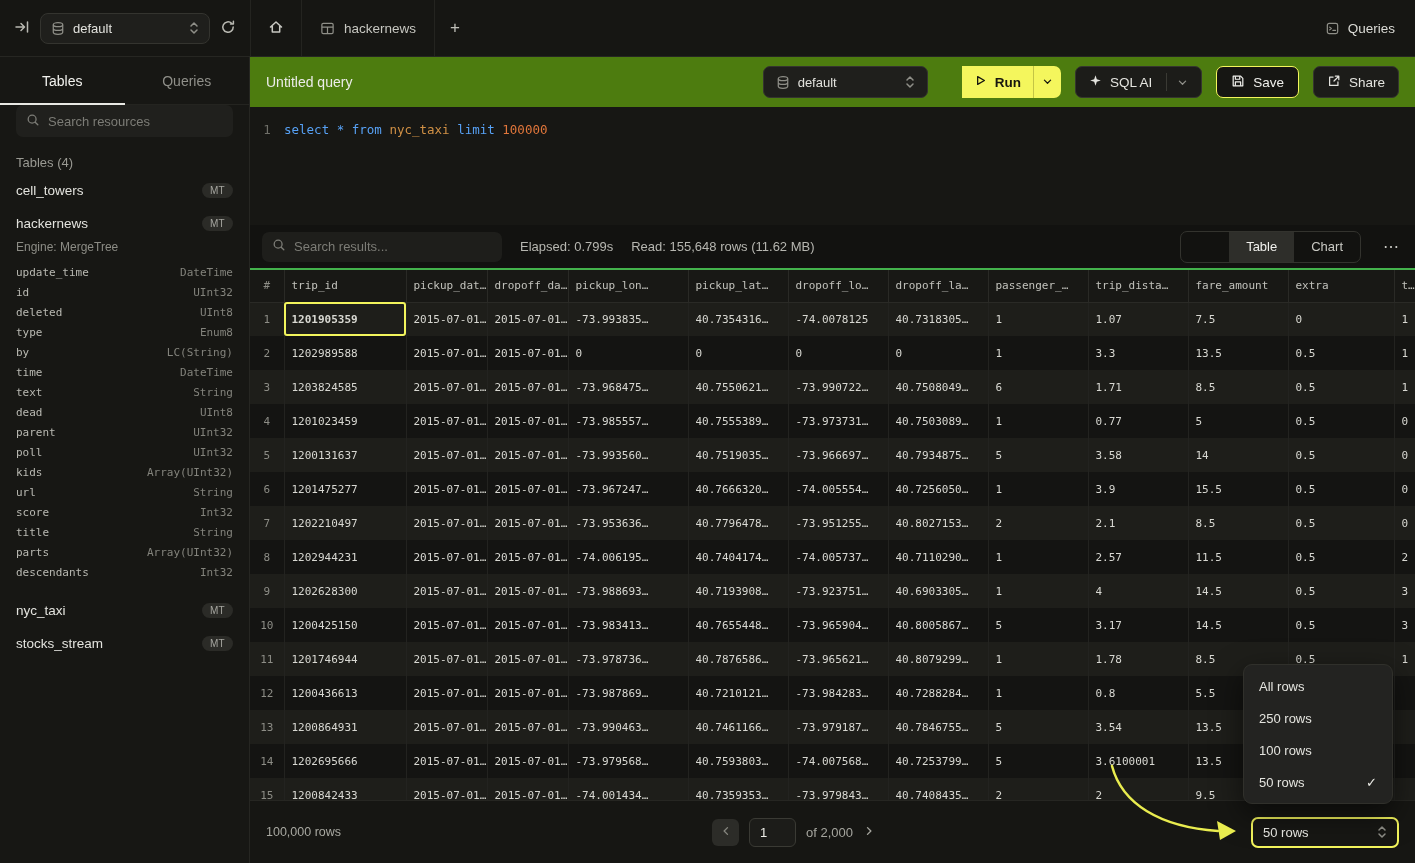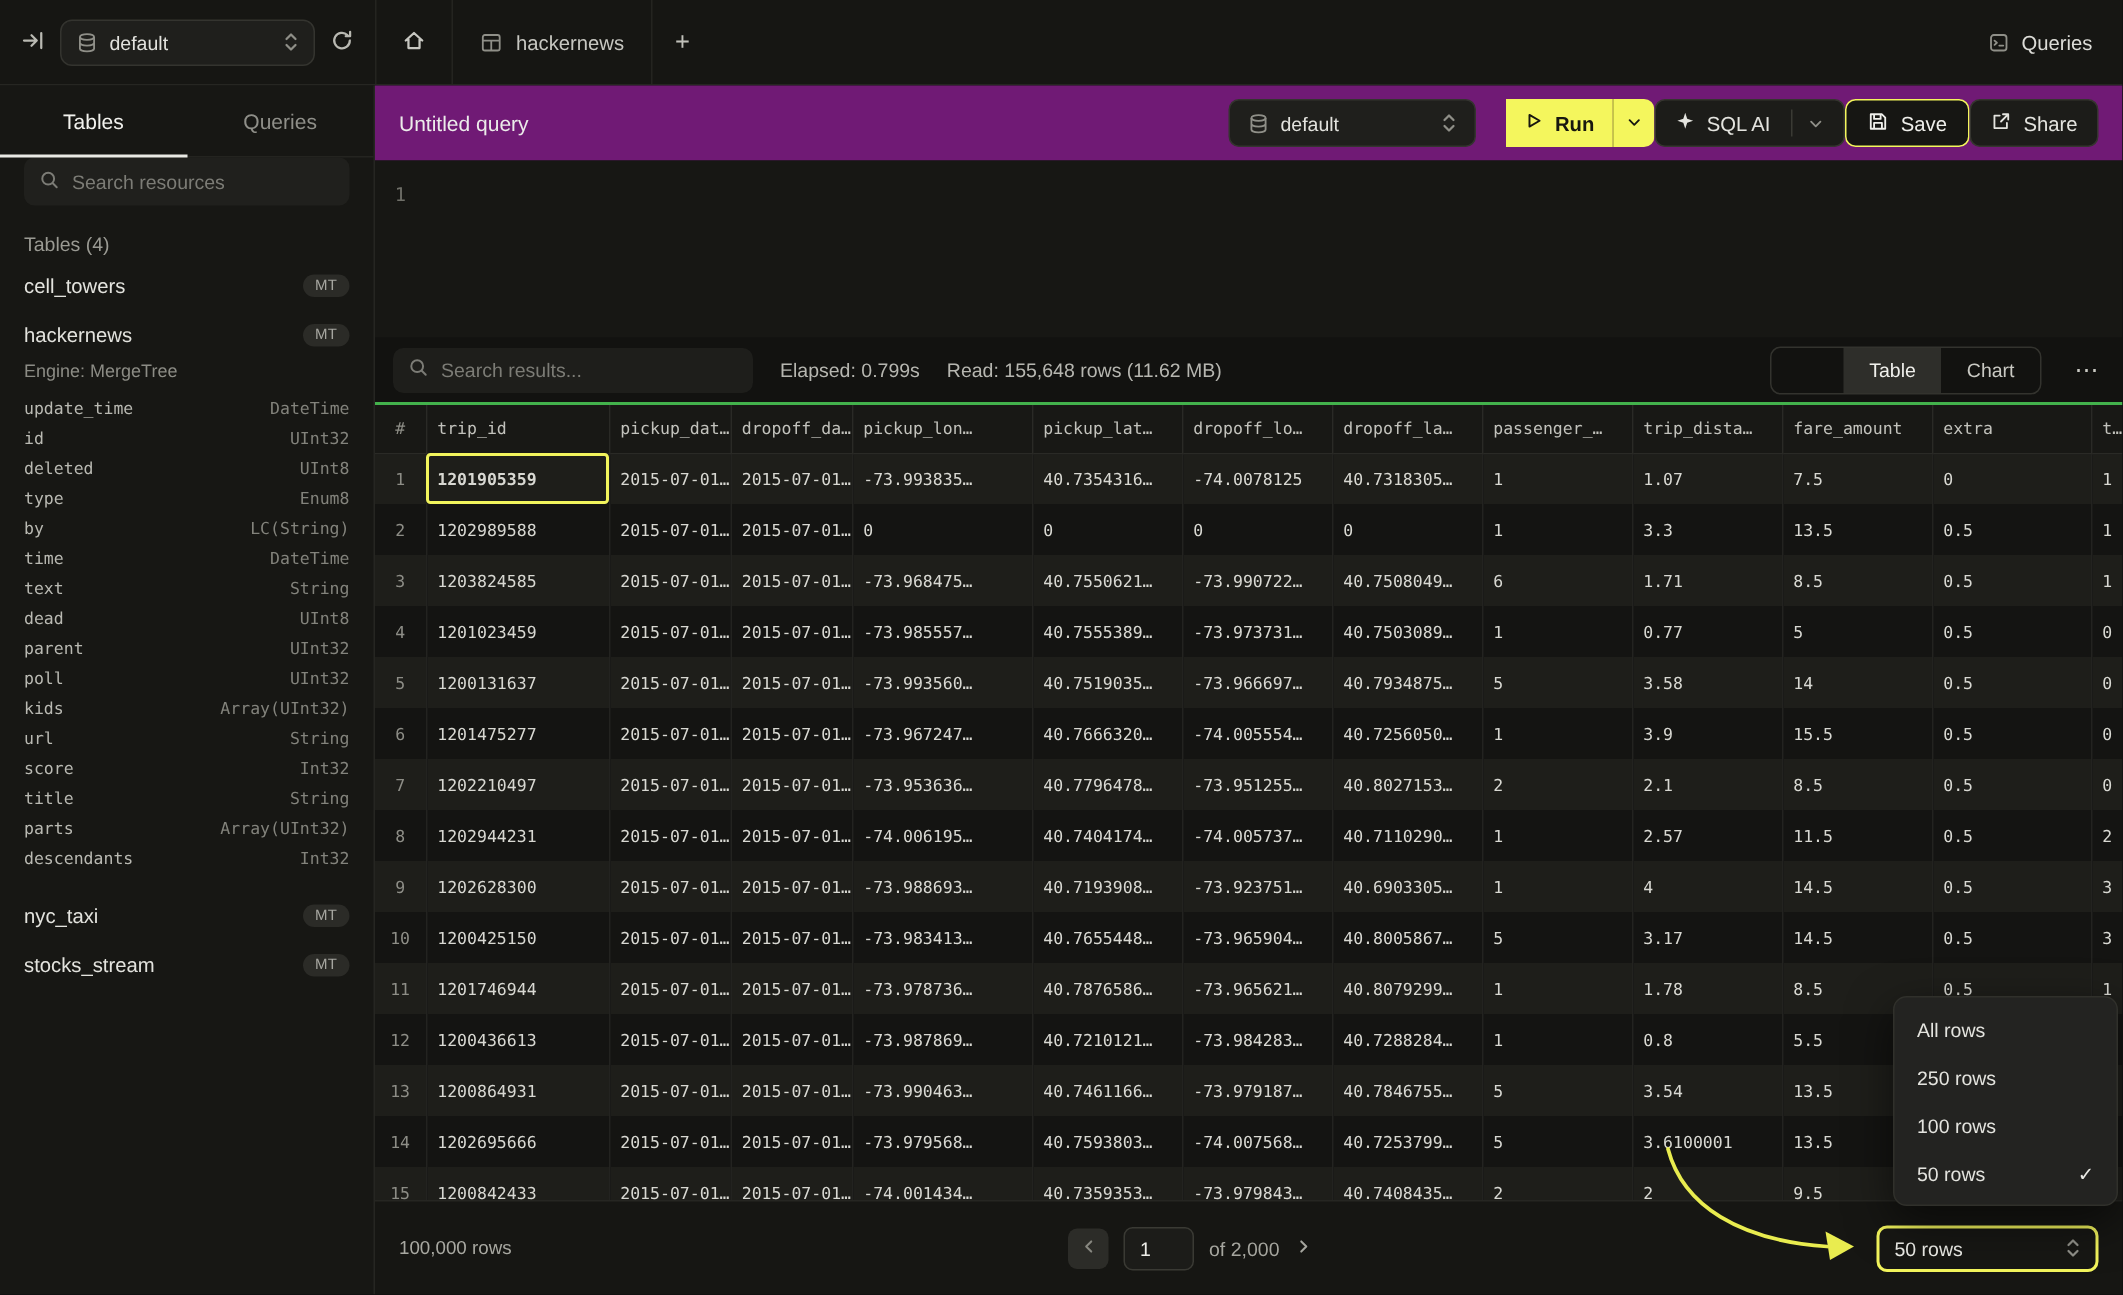--- a/index.html
+++ b/index.html
@@ -41,21 +41,21 @@
   .tree-row{display:flex;align-items:center;justify-content:space-between;height:33px;padding:0 16px;cursor:pointer;color:#e3e3de;font-size:13.5px;}
   .badge{background:#2b2b27;color:#a6a6a0;font-size:10px;padding:2px 8px;border-radius:9px;letter-spacing:.3px;}
   .engine{padding:0 16px 8px;color:#8c8c85;font-size:12px;}
   .field-row{display:flex;justify-content:space-between;align-items:center;height:20px;padding:0 16px;font-family:"DejaVu Sans Mono",monospace;font-size:11px;cursor:default;}
   .fname{color:#b9b9b2;}
   .ftype{color:#83837c;}
   .tree-gap{height:12px;}
 
   
   .main{flex:1;display:flex;flex-direction:column;min-width:0;background:#121210;position:relative;}
-  .query-header{flex:0 0 50px;display:flex;align-items:center;padding:0 16px;background:#701a75;}
+  .query-header{flex:0 0 50px;display:flex;align-items:center;gap:14px;padding:0 16px;background:#4d7c0f;}
   .q-title{font-size:14px;color:#ececе8;color:#ececea;margin-right:auto;}
   .hdr-pill{display:flex;align-items:center;gap:8px;background:#1f1f1c;border:1px solid #34342f;border-radius:7px;height:32px;padding:0 12px;width:165px;color:#e2e2dd;cursor:pointer;}
   .hdr-pill .grow{flex:1;}
   .run-btn{display:flex;height:32px;border-radius:7px;overflow:hidden;cursor:pointer;border:none;padding:0;background:none;}
   .run-main{background:#f4f65d;color:#17170f;display:flex;align-items:center;gap:8px;padding:0 12px;font-weight:700;font-size:13.5px;margin-left:20px;}
   .run-caret{background:#f4f65d;border-left:1px solid #c3c545;display:flex;align-items:center;padding:0 8px;color:#17170f;}
   .ghost-btn{height:32px;border:1px solid #35352f;background:#1c1c19;border-radius:7px;color:#e4e4df;display:flex;align-items:center;gap:8px;padding:0 13px;font-size:13.5px;cursor:pointer;font-family:"Liberation Sans",sans-serif;}
   .ghost-btn .divider{width:1px;height:18px;background:#3a3a34;margin:0 2px 0 6px;}
   .save-btn{height:32px;background:#161613;border:1.5px solid #f4f65d;border-radius:7px;color:#efefeb;display:flex;align-items:center;gap:8px;padding:0 14px;font-size:13.5px;cursor:pointer;}
 
@@ -93,21 +93,21 @@
   .grid-footer{flex:0 0 63px;background:#161613;border-top:1px solid #262622;display:flex;align-items:center;padding:0 16px;position:relative;}
   .total-rows{color:#a8a8a1;font-size:12.5px;}
   .pager{position:absolute;left:462px;display:flex;align-items:center;gap:10px;}
   .pager-prev{width:27px;height:27px;border-radius:6px;background:#2c2c28;color:#86867f;display:flex;align-items:center;justify-content:center;border:none;cursor:pointer;}
   .page-input{width:47px;height:29px;background:#1c1c19;border:1px solid #3a3a34;border-radius:6px;color:#ececе7;color:#ecece7;text-align:left;padding:0 10px;font-size:13px;font-family:"Liberation Sans",sans-serif;outline:none;}
   .page-of{color:#a5a59e;font-size:13px;}
   .pager-next{background:none;border:none;color:#a5a59e;display:flex;align-items:center;cursor:pointer;}
   .rows-select{margin-left:auto;width:148px;height:31px;border:2px solid #f2f45c;border-radius:7px;background:#171714;display:flex;align-items:center;justify-content:space-between;padding:0 10px;color:#ecece7;font-size:13px;cursor:pointer;}
 
   
-  .rows-menu{position:absolute;right:3px;top:664px;width:150px;background:#232321;border:1px solid #30302b;border-radius:9px;padding:5px;box-shadow:0 10px 30px rgba(0,0,0,.55);z-index:40;}
+  .rows-menu{position:absolute;right:22px;top:664px;width:150px;background:#232321;border:1px solid #30302b;border-radius:9px;padding:5px;box-shadow:0 10px 30px rgba(0,0,0,.55);z-index:40;}
   .menu-item{height:32px;display:flex;align-items:center;justify-content:space-between;padding:0 10px;border-radius:6px;color:#e4e4df;font-size:13px;cursor:pointer;}
   .menu-check{color:#eaeae5;font-size:13px;}
 
   
   .arrow-overlay{position:absolute;left:0;top:0;width:1415px;height:863px;pointer-events:none;z-index:50;}
 </style>
 </head>
 <body>
 
 <div class="app">
@@ -343,20 +343,21 @@
             <svg width="14" height="14" viewBox="0 0 16 16" fill="none" stroke="currentColor" stroke-width="1.4" stroke-linecap="round" stroke-linejoin="round">
                 <path d="M7 3.5H3v9.5h9.5V9M9.5 2.5h4v4M13.2 2.8 8 8"></path>
               </svg>
           </span>
           <span>Share</span>
         </button>
       </div>
 
       <div class="editor">
         <span class="line-num">1</span>
+        <code><span class="tok-kw">select</span><span class="tok-plain"> </span><span class="tok-kw">*</span><span class="tok-plain"> </span><span class="tok-kw">from</span><span class="tok-plain"> </span><span class="tok-ident">nyc_taxi</span><span class="tok-plain"> </span><span class="tok-kw">limit</span><span class="tok-plain"> </span><span class="tok-num">100000</span></code>
       </div>
 
       <div class="results-toolbar">
         <div class="results-search">
           <span>
             <svg width="14" height="14" viewBox="0 0 16 16" fill="none" stroke="currentColor" stroke-width="1.5" stroke-linecap="round">
                 <circle cx="7" cy="7" r="4.5"></circle>
                 <path d="m10.5 10.5 3 3"></path>
               </svg>
           </span>

